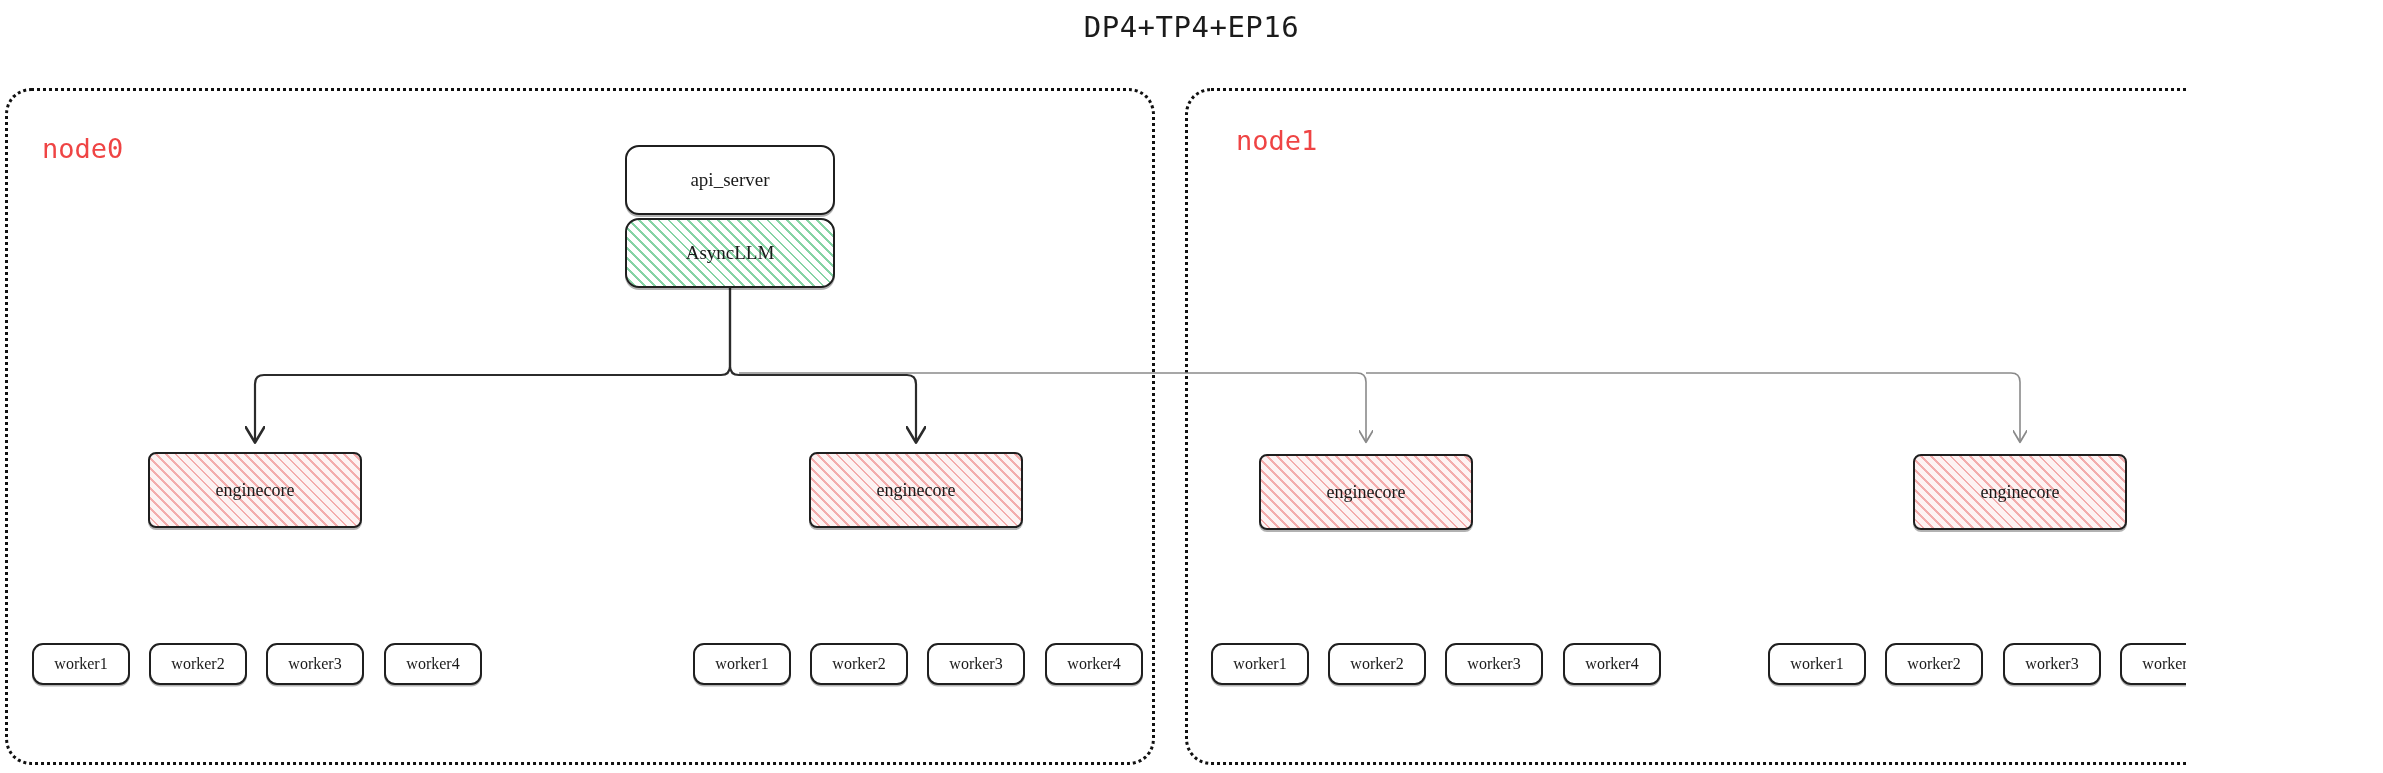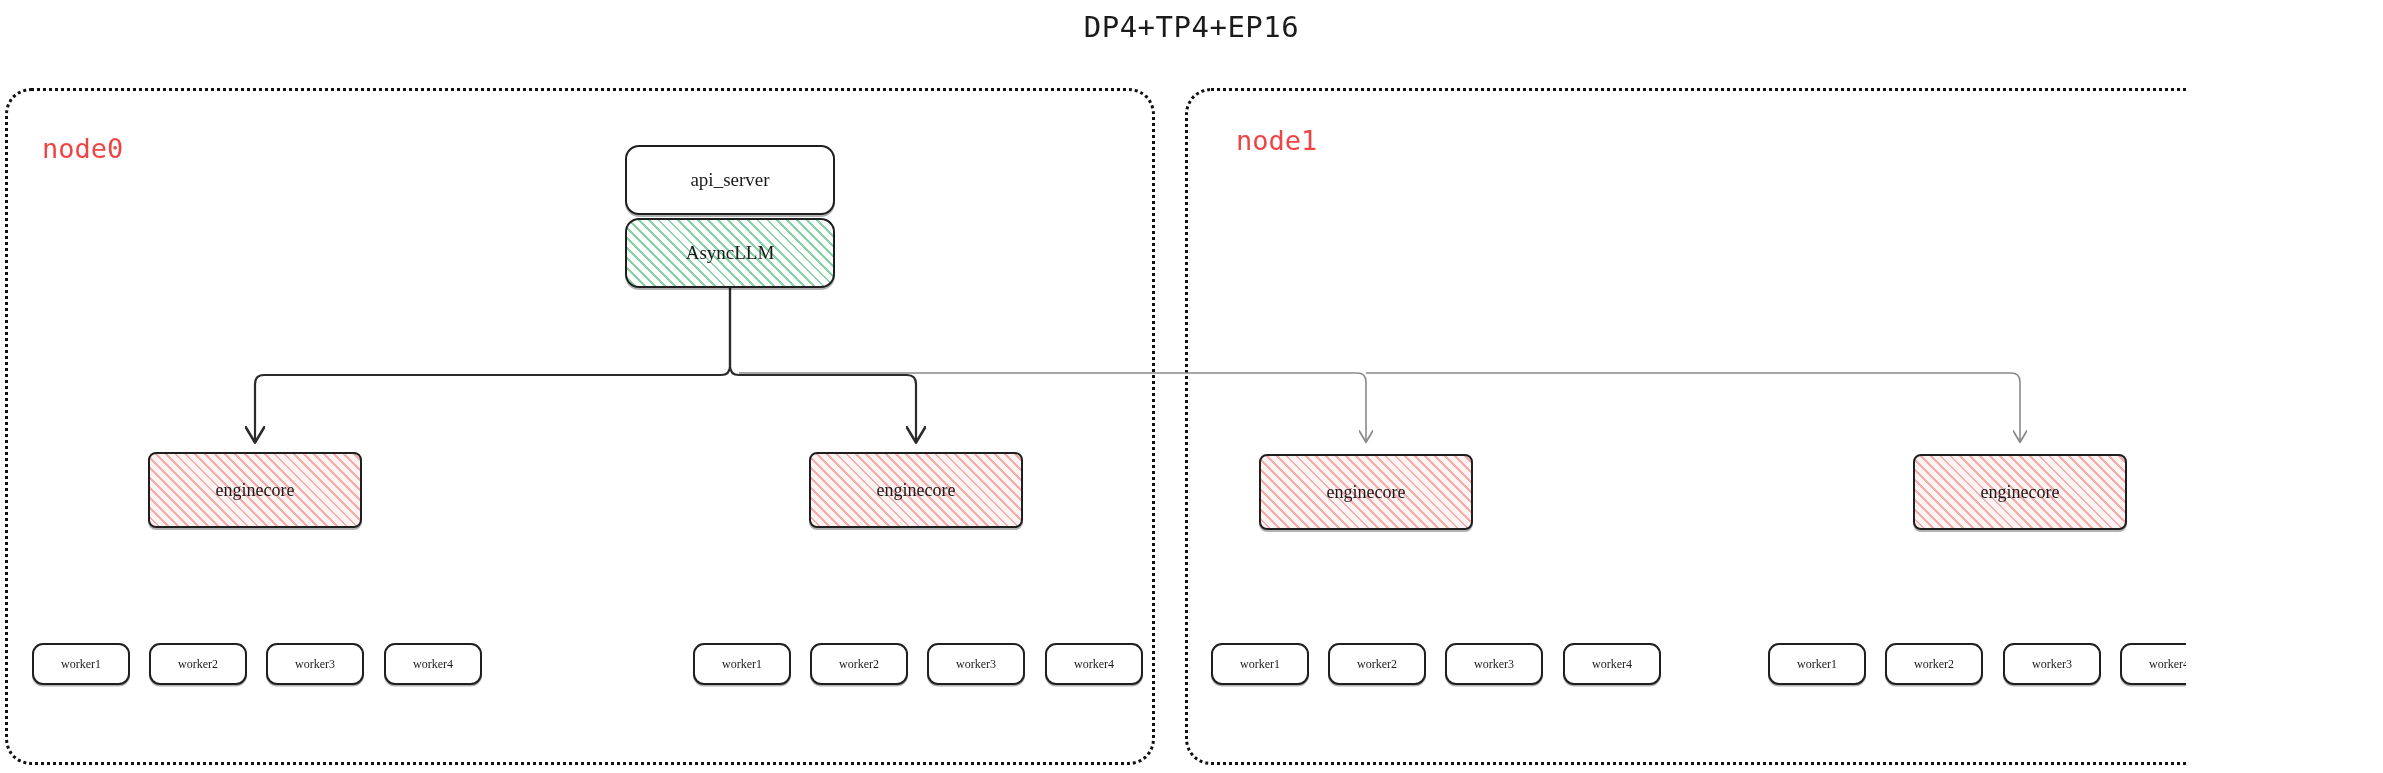--- a/index.html
+++ b/index.html
@@ -82,21 +82,21 @@
       45deg,
       rgba(240, 120, 120, 0.00) 0px,
       rgba(240, 120, 120, 0.00) 5px,
       rgba(235, 115, 115, 0.55) 5px,
       rgba(235, 115, 115, 0.55) 7px
     );
   }
   .box.worker {
     border-width: 2.2px;
     border-radius: 11px;
-    font-size: 12px;
+    font-size: 16px;
     box-shadow: 0 1.5px 0 rgba(0,0,0,0.30);
   }
   .box.enginecore {
     border-radius: 8px;
     font-size: 18px;
   }
 
   
   #connectors {
     position: absolute;

